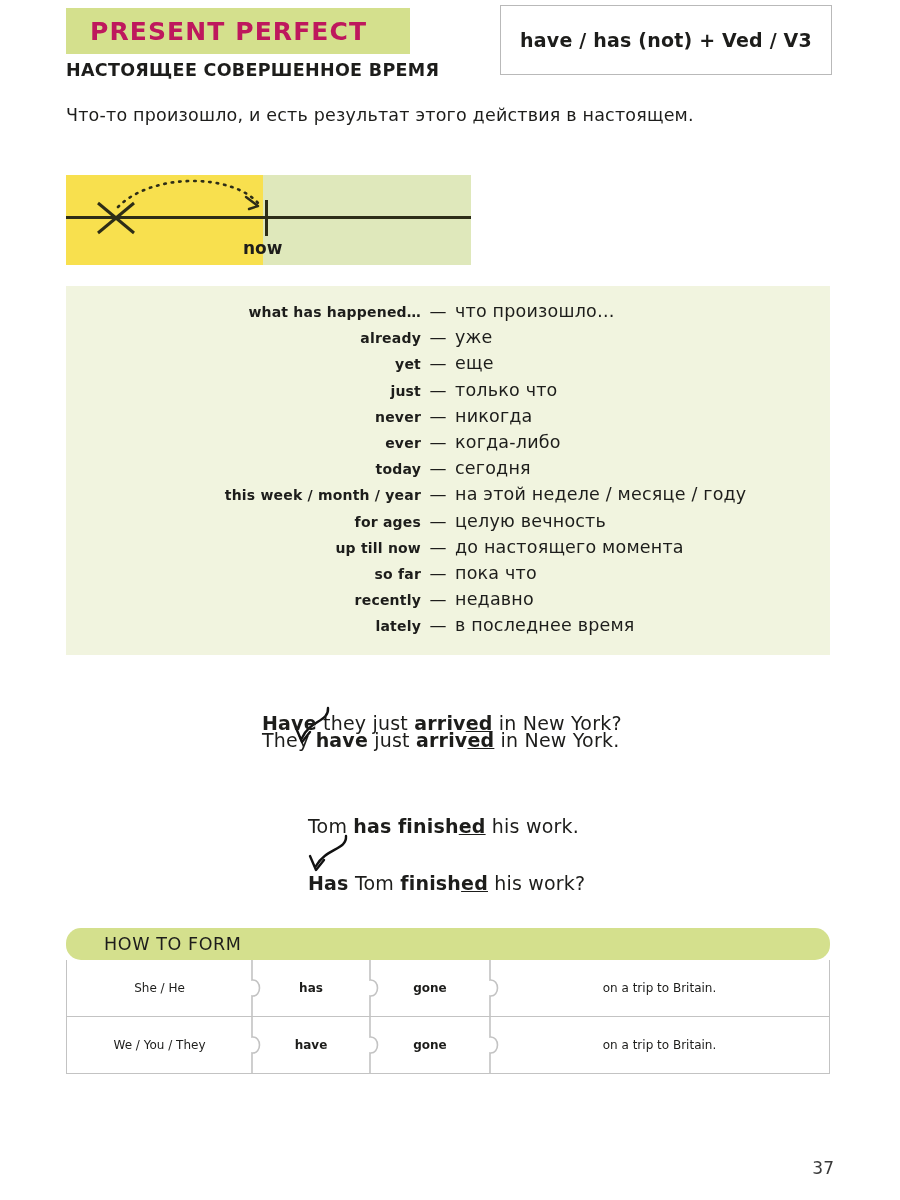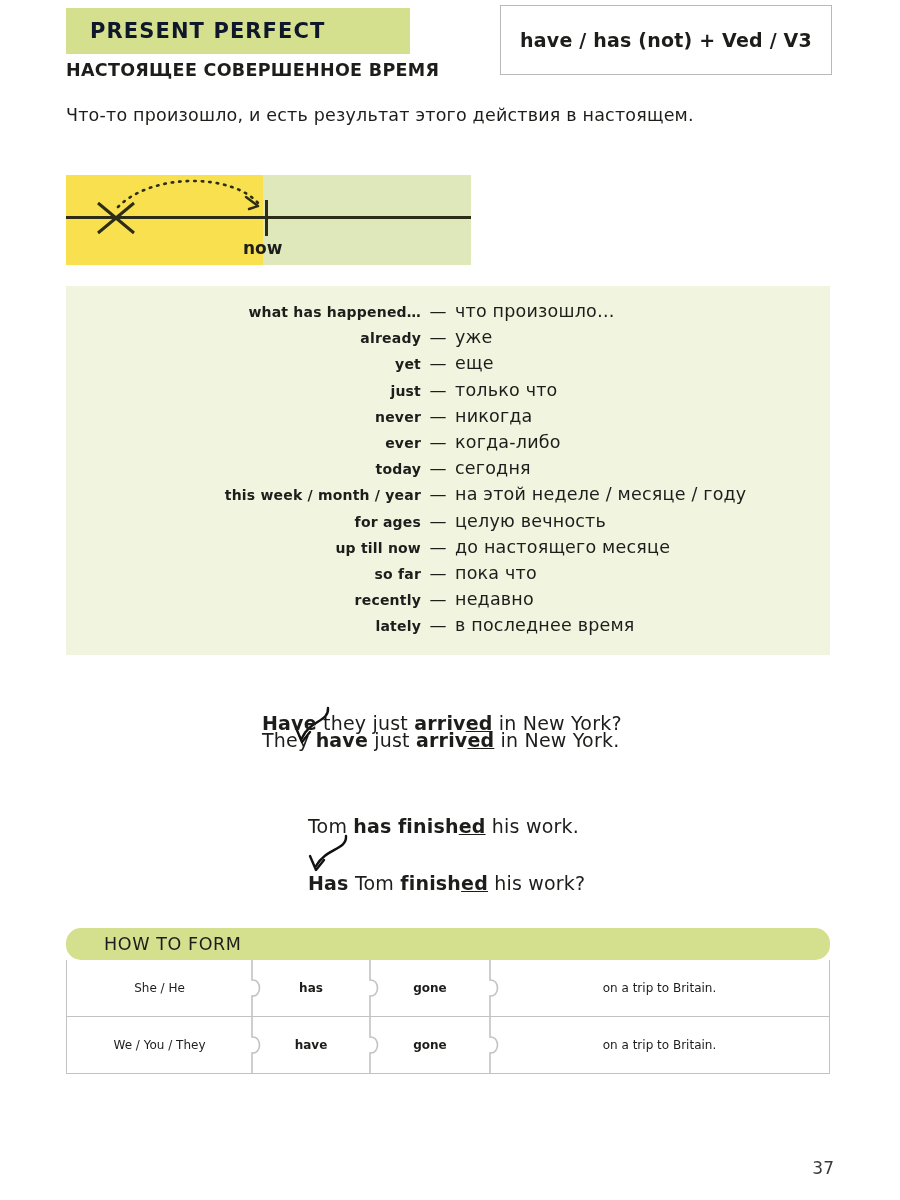--- a/index.html
+++ b/index.html
@@ -21,24 +21,24 @@
     position: absolute;
     left: 66px;
     top: 8px;
     width: 344px;
     height: 46px;
     background: #d4e08d;
     display: flex;
     align-items: center;
   }
   .title-bar .title-text {
-    font-size: 21px;
+    font-size: 25px;
     font-weight: bold;
     letter-spacing: 1.1px;
-    color: #0f172a;
+    color: #be185d;
     padding-left: 24px;
     font-family: "DejaVu Sans", "Liberation Sans", sans-serif;
   }
 
   .formula-box {
     position: absolute;
     left: 500px;
     top: 5px;
     width: 330px;
     height: 68px;
@@ -317,21 +317,21 @@
       <span class="ru">на этой неделе / месяце / году</span>
     </div>
     <div class="vocab-row">
       <span class="en">for ages</span>
       <span class="dash">—</span>
       <span class="ru">целую вечность</span>
     </div>
     <div class="vocab-row">
       <span class="en">up till now</span>
       <span class="dash">—</span>
-      <span class="ru">до настоящего месяце</span>
+      <span class="ru">до настоящего момента</span>
     </div>
     <div class="vocab-row">
       <span class="en">so far</span>
       <span class="dash">—</span>
       <span class="ru">пока что</span>
     </div>
     <div class="vocab-row">
       <span class="en">recently</span>
       <span class="dash">—</span>
       <span class="ru">недавно</span>

